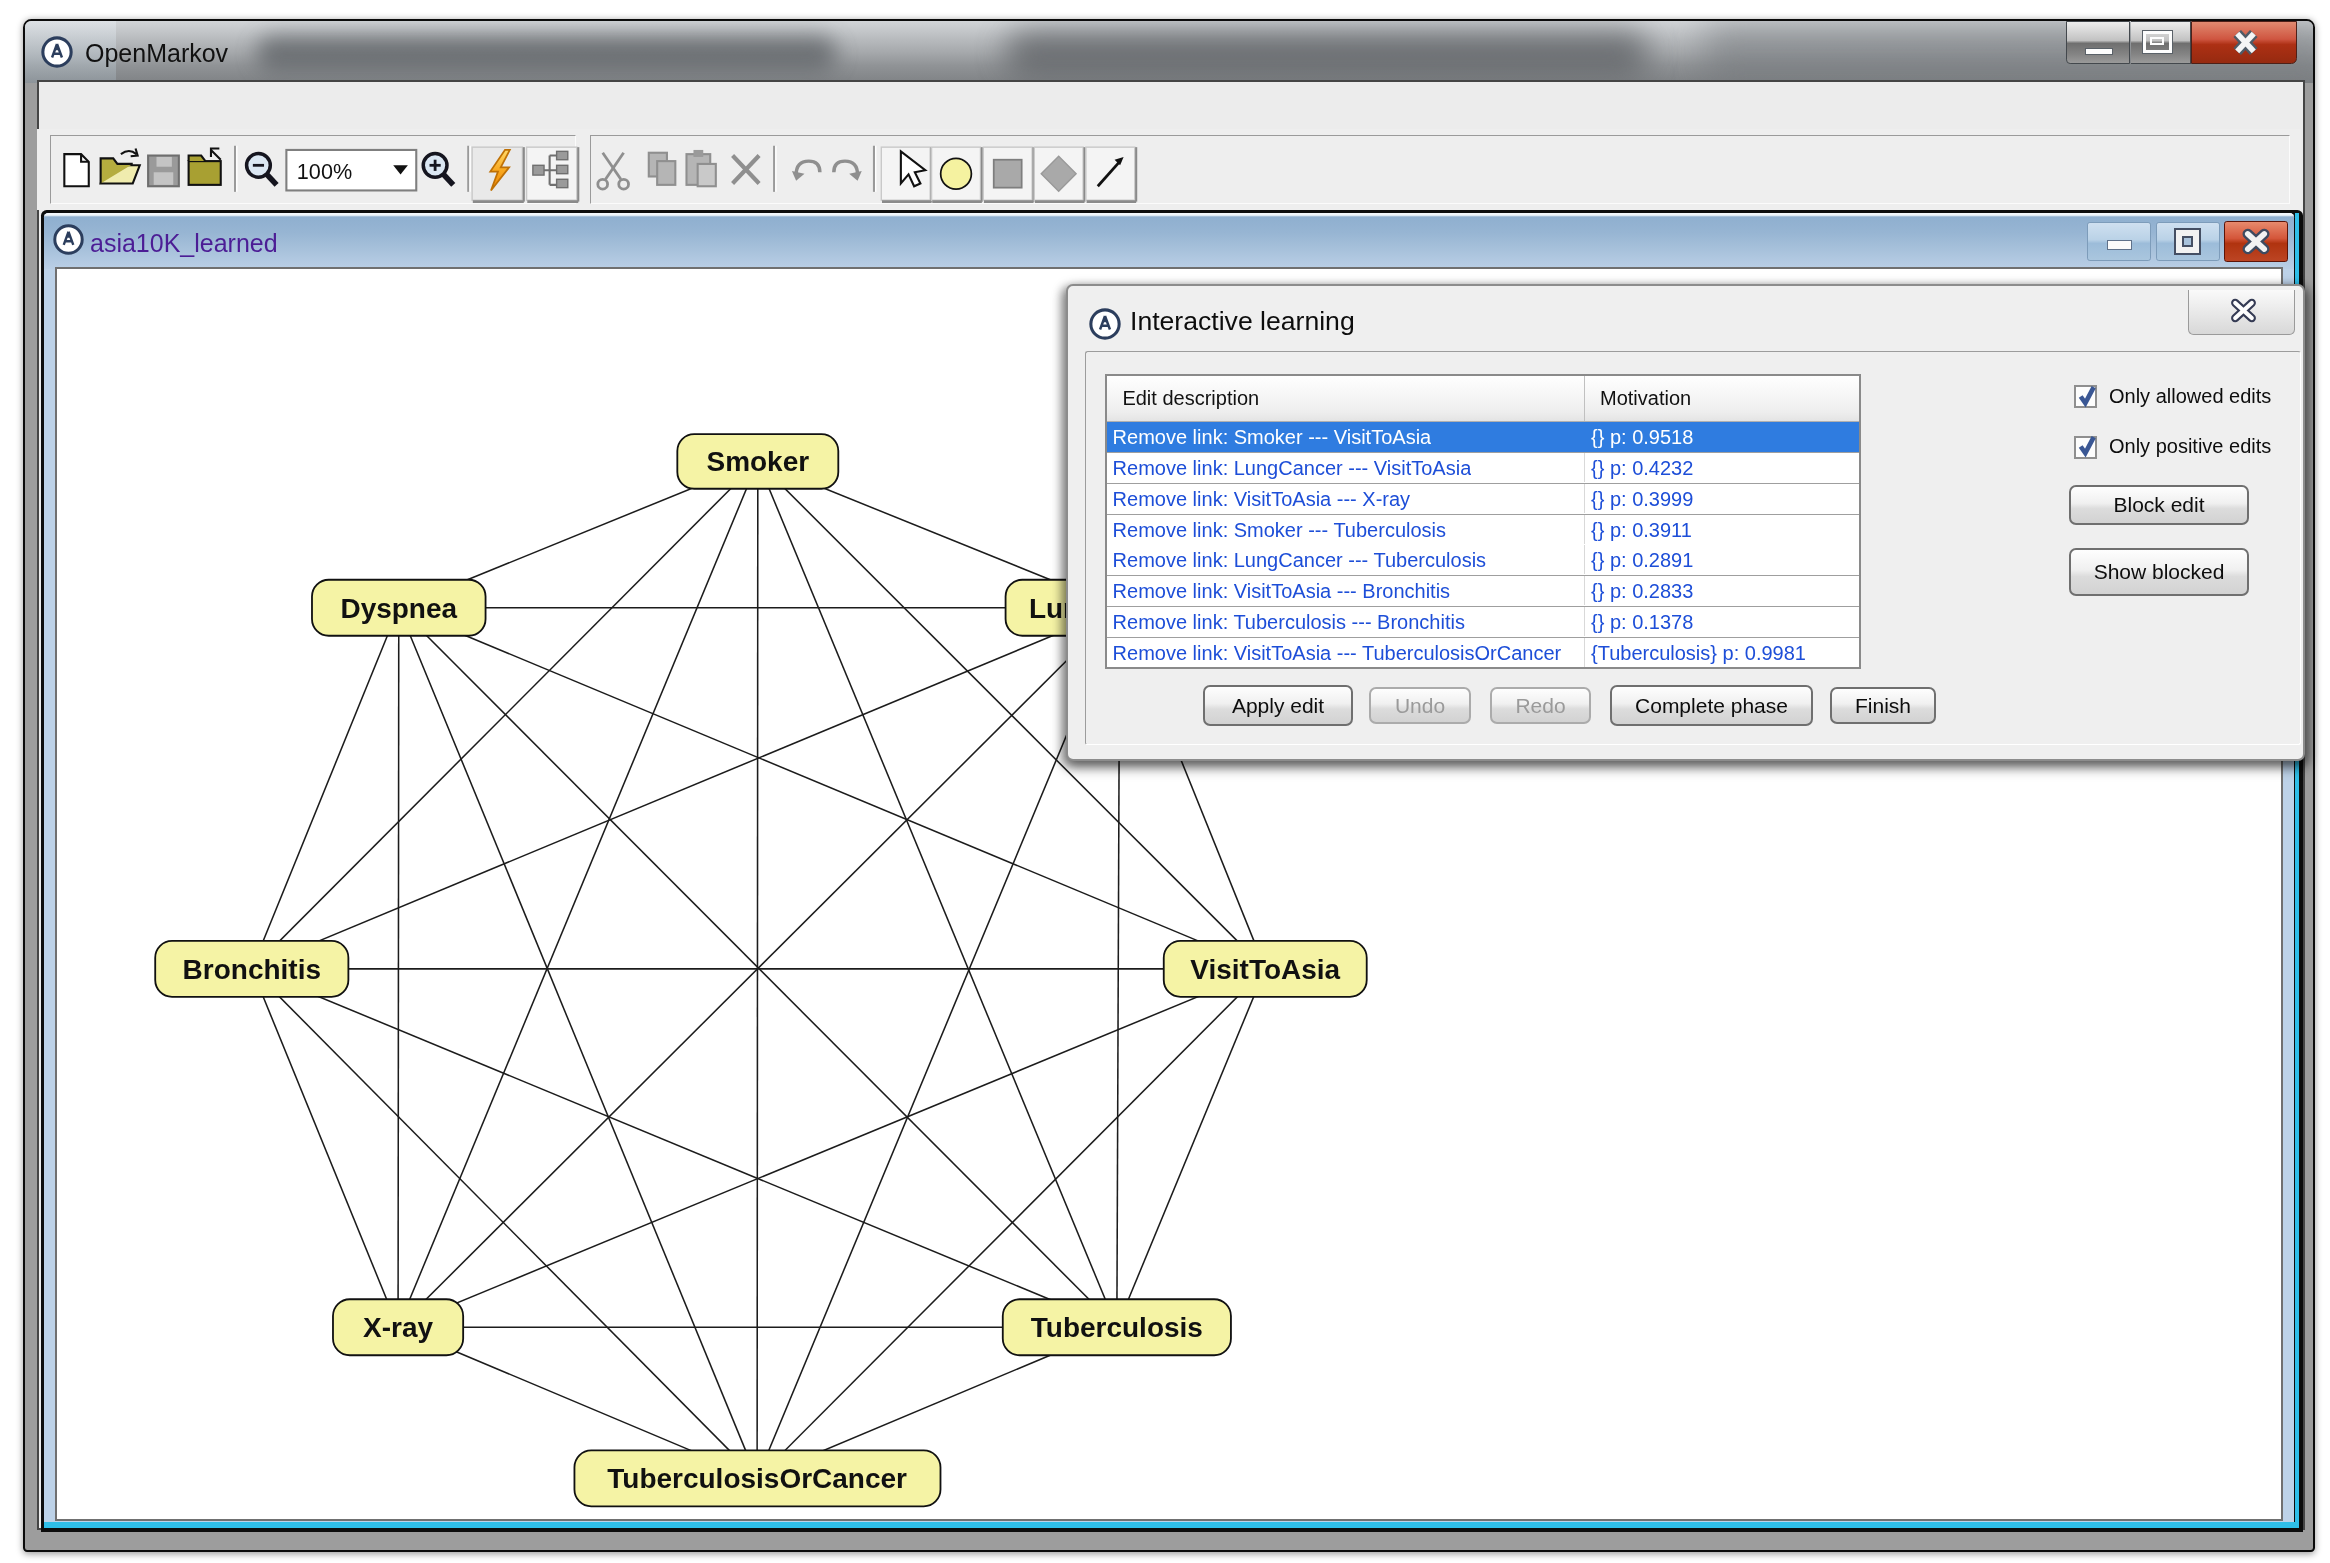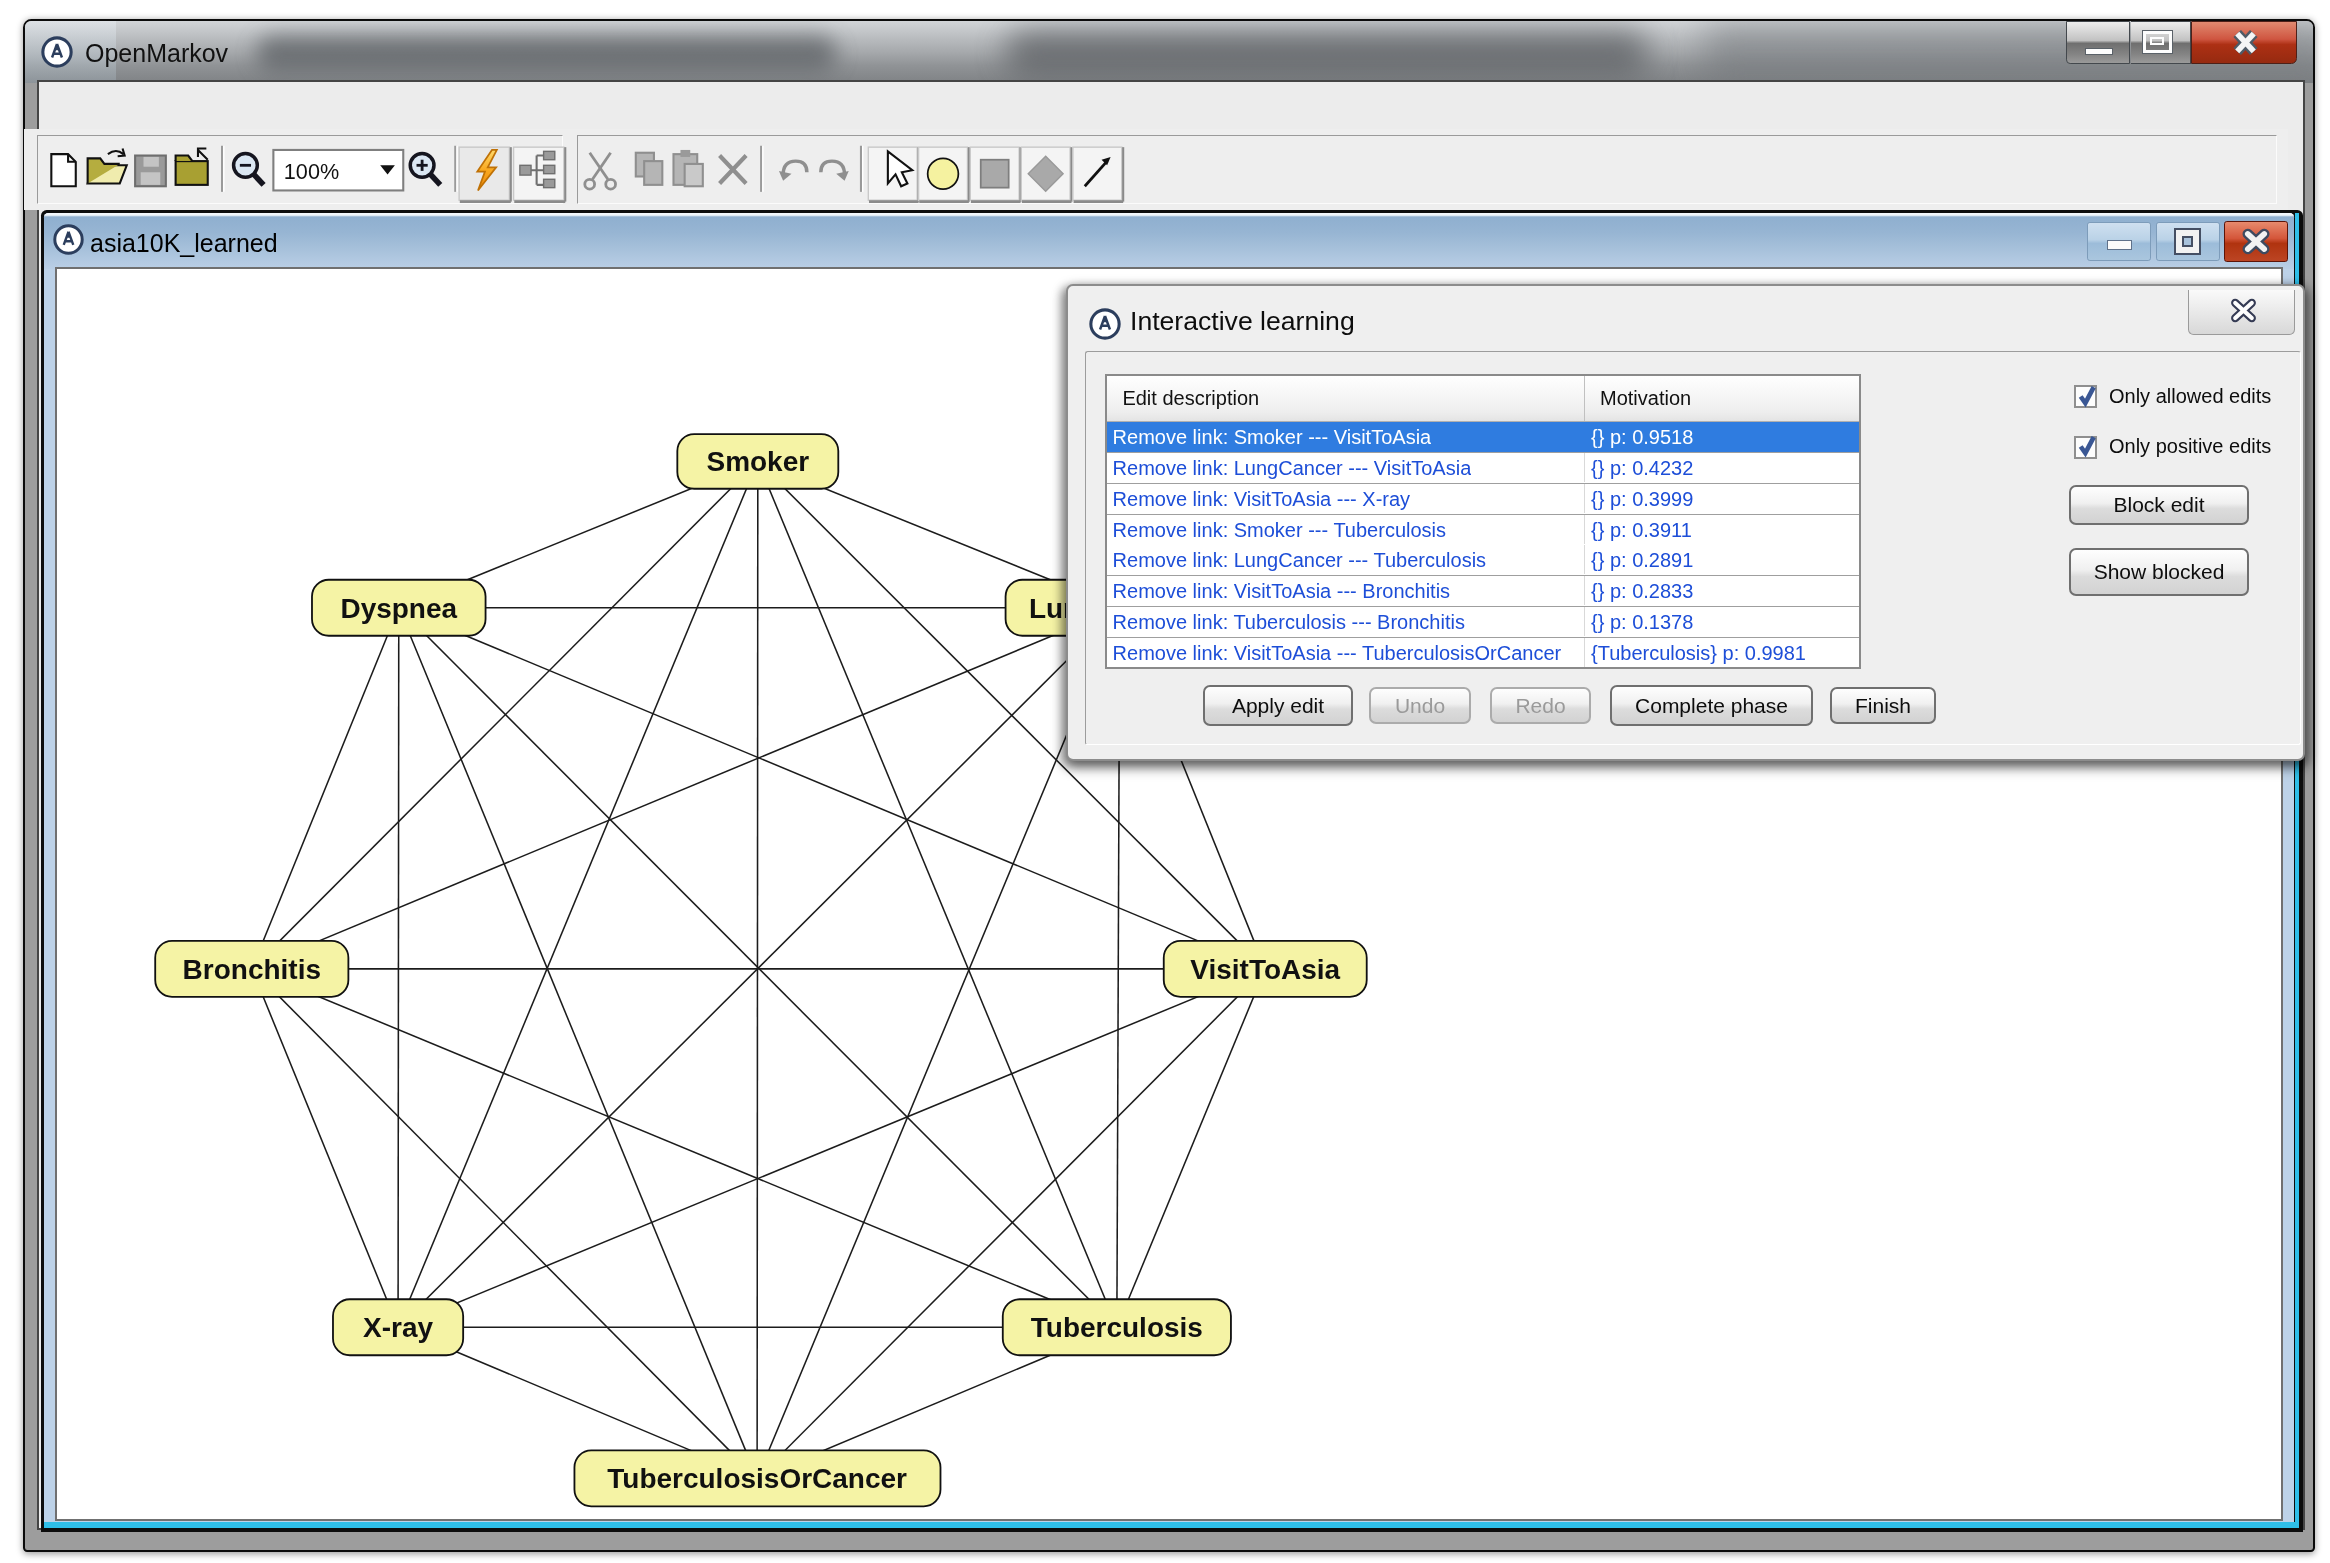--- a/index.html
+++ b/index.html
@@ -57,21 +57,21 @@
       </g>
     <g stroke="#f5f5f5" stroke-width="8" stroke-linecap="butt">
         <line x1="13" y1="8" x2="37" y2="34"></line>
         <line x1="37" y1="8" x2="13" y2="34"></line>
       </g>
   </svg>
 
   <div class="abs" style="left:37px;top:80px;width:2268px;height:1450px;background:#ececec;border:2.1px solid #454545;box-sizing:border-box;"></div>
 
 
-  <div class="abs" style="left:24px;top:129px;width:2264px;height:81px;background:#eeeeee;">
+  <div class="abs" style="left:37px;top:129px;width:2264px;height:81px;background:#eeeeee;">
 
     <div class="abs" style="left:12.6px;top:5.6px;width:526px;height:69px;border:1.4px solid #b5b5b5;border-top-color:#9a9a9a;border-left-color:#9a9a9a;border-bottom-color:#fbfbfb;border-right-color:#fbfbfb;box-sizing:border-box;"></div>
 
     <div class="abs" style="left:553px;top:5.6px;width:1700px;height:69px;border:1.4px solid #b5b5b5;border-top-color:#9a9a9a;border-left-color:#9a9a9a;border-bottom-color:#fbfbfb;border-right-color:#fbfbfb;box-sizing:border-box;"></div>
     <svg class="abs" style="left:0;top:0;" width="2264" height="81" viewBox="0 0 3234 116">
         <path d="M35 36 h24 l11 11 v35 h-35 z" fill="#fff" stroke="#111" stroke-width="3"></path>
         <path d="M59 36 v11 h11" fill="none" stroke="#111" stroke-width="3"></path>
         <path d="M87 78 l10-26 h46 l-10 26 z" fill="#f0ecae" stroke="#111" stroke-width="3"></path>
         <path d="M87 78 v-36 h18 l6 8 h22" fill="#b5ad3f" stroke="#111" stroke-width="3"></path>
         <path d="M116 36 q12 -9 22 0 m-1 -8 l3 10 l-10 1" fill="none" stroke="#111" stroke-width="3"></path>
@@ -173,21 +173,21 @@
   <div class="abs" style="left:44px;top:213px;width:2250px;height:56px;
        background:linear-gradient(180deg,#f4f8fc 0%,#eef4f9 4%,#8fafcf 7%,#97b5d3 35%,#a7c1db 65%,#bacfe6 100%);border-radius:4.2px 4.2px 0 0;"></div>
 
   <div class="abs" style="left:2295px;top:213px;width:4.2px;height:1315px;background:#2fbfe9;"></div>
   <div class="abs" style="left:44px;top:1522px;width:2255px;height:5.6px;background:#2fbfe9;"></div>
 
   <svg class="abs" style="left:53px;top:224px;" width="31" height="31" viewBox="0 0 52 52">
     <circle cx="26" cy="26" r="23" fill="#fff" stroke="#2c3e5d" stroke-width="5"></circle>
     <path d="M26 13 l-8 22 M26 13 l8 22 M19 29 h14 M26 13 v10" stroke="#2c3e5d" stroke-width="4" fill="none"></path>
   </svg>
-  <div class="abs" style="left:90px;top:229px;font-size:25px;color:#000000;">asia10K_learned</div>
+  <div class="abs" style="left:90px;top:229px;font-size:25px;color:#4c1d95;">asia10K_learned</div>
 
   <div class="abs" style="left:2087px;top:222px;width:64px;height:39px;background:linear-gradient(180deg,#cfe0f0 0%,#bad2e7 45%,#9cbcd9 55%,#aac6de 100%);
        border:1.4px solid #7d9cba;border-radius:2.8px;box-sizing:border-box;"></div>
   <div class="abs" style="left:2107px;top:240px;width:25px;height:9.8px;background:#fbfbfb;border:1.4px solid #5f718a;box-sizing:border-box;"></div>
   <div class="abs" style="left:2156px;top:222px;width:64px;height:39px;background:linear-gradient(180deg,#cfe0f0 0%,#bad2e7 45%,#9cbcd9 55%,#aac6de 100%);
        border:1.4px solid #7d9cba;border-radius:2.8px;box-sizing:border-box;"></div>
   <div class="abs" style="left:2174px;top:228px;width:26.6px;height:26.6px;background:#f2f2f2;border:2.1px solid #454f63;box-sizing:border-box;"></div>
   <div class="abs" style="left:2182px;top:236px;width:11.2px;height:11.2px;background:#a9c3dc;border:2.1px solid #454f63;box-sizing:border-box;"></div>
   <div class="abs" style="left:2224px;top:221px;width:64px;height:41px;background:linear-gradient(180deg,#e78a6d 0%,#d4563a 42%,#b0330f 55%,#bc4524 100%);
        border:1.4px solid #5d1408;border-radius:2.8px;box-sizing:border-box;"></div>

